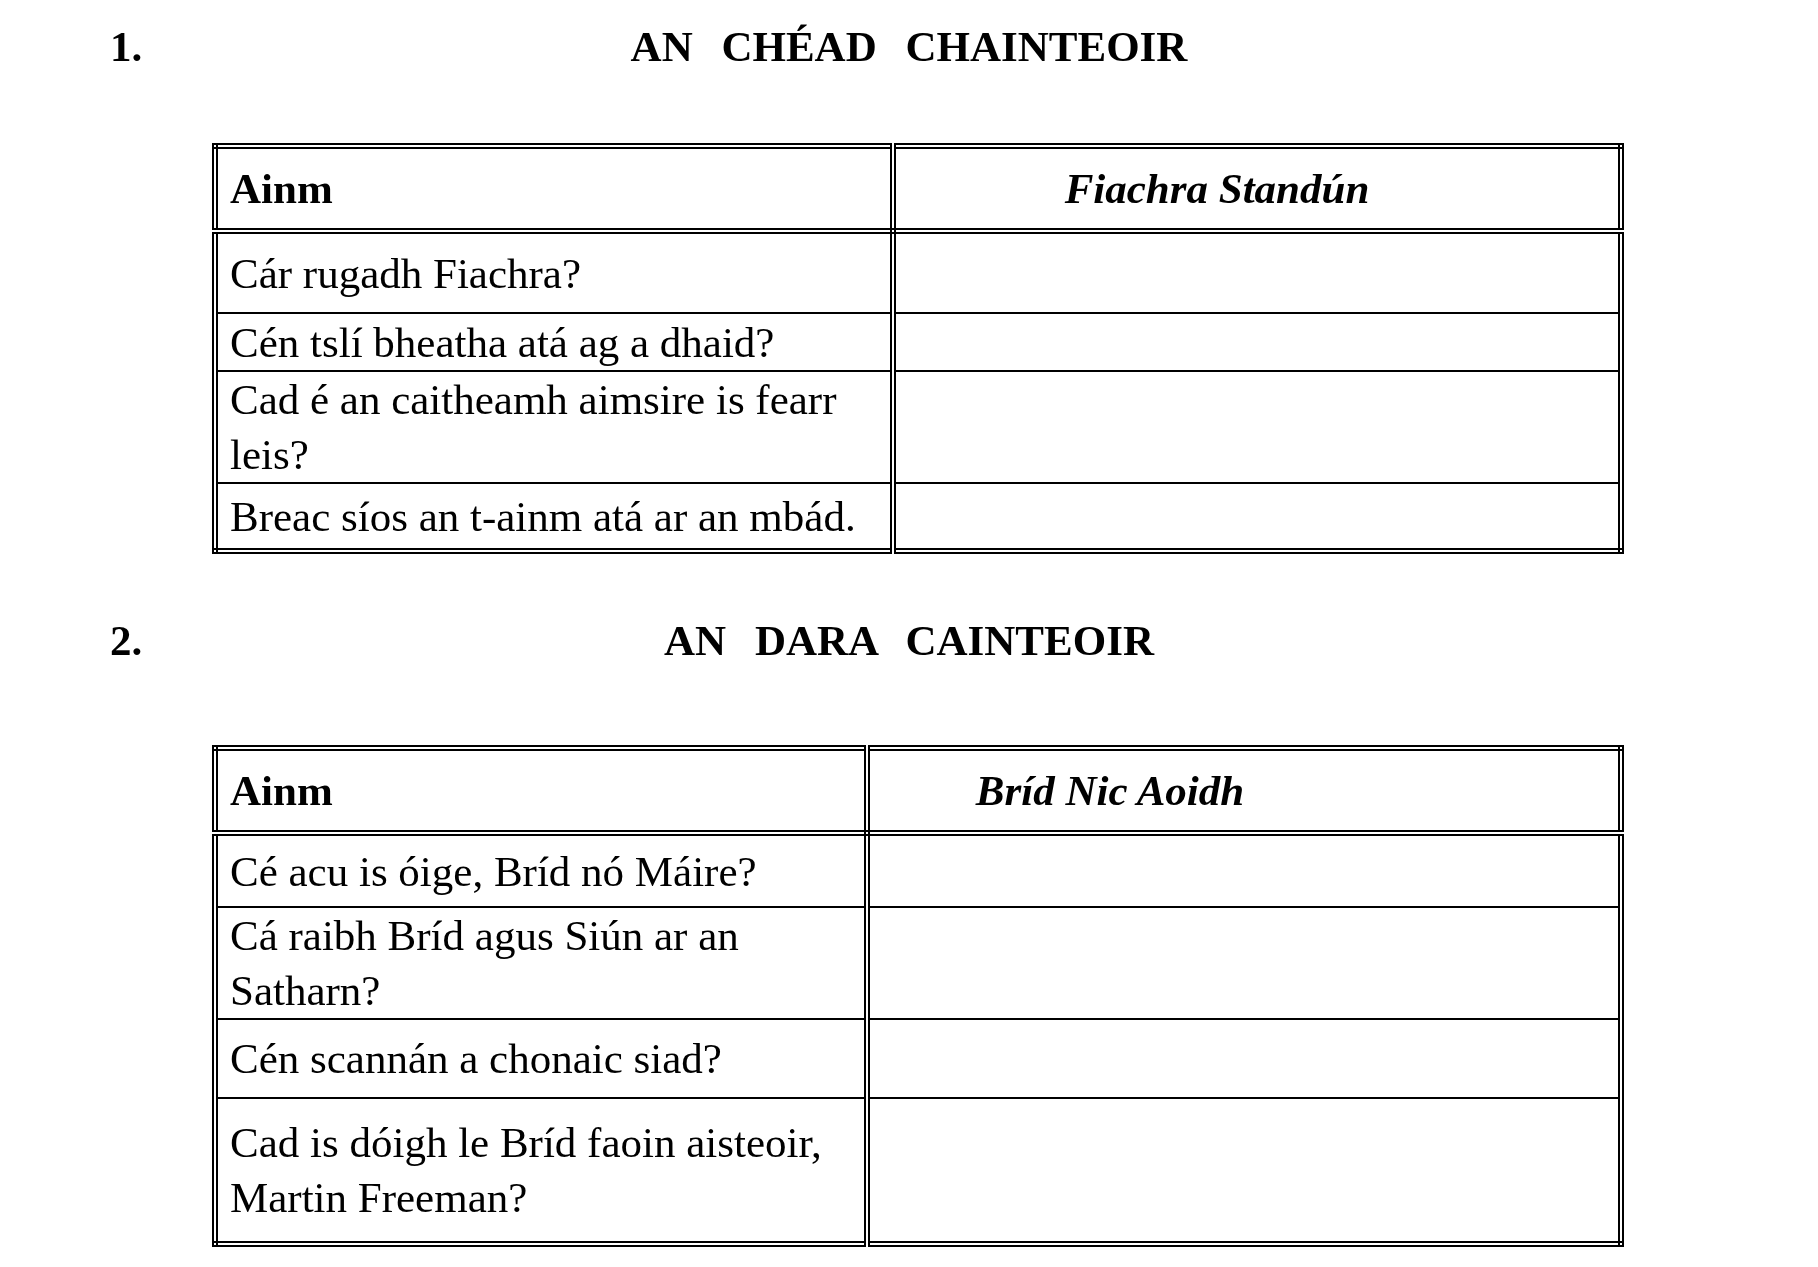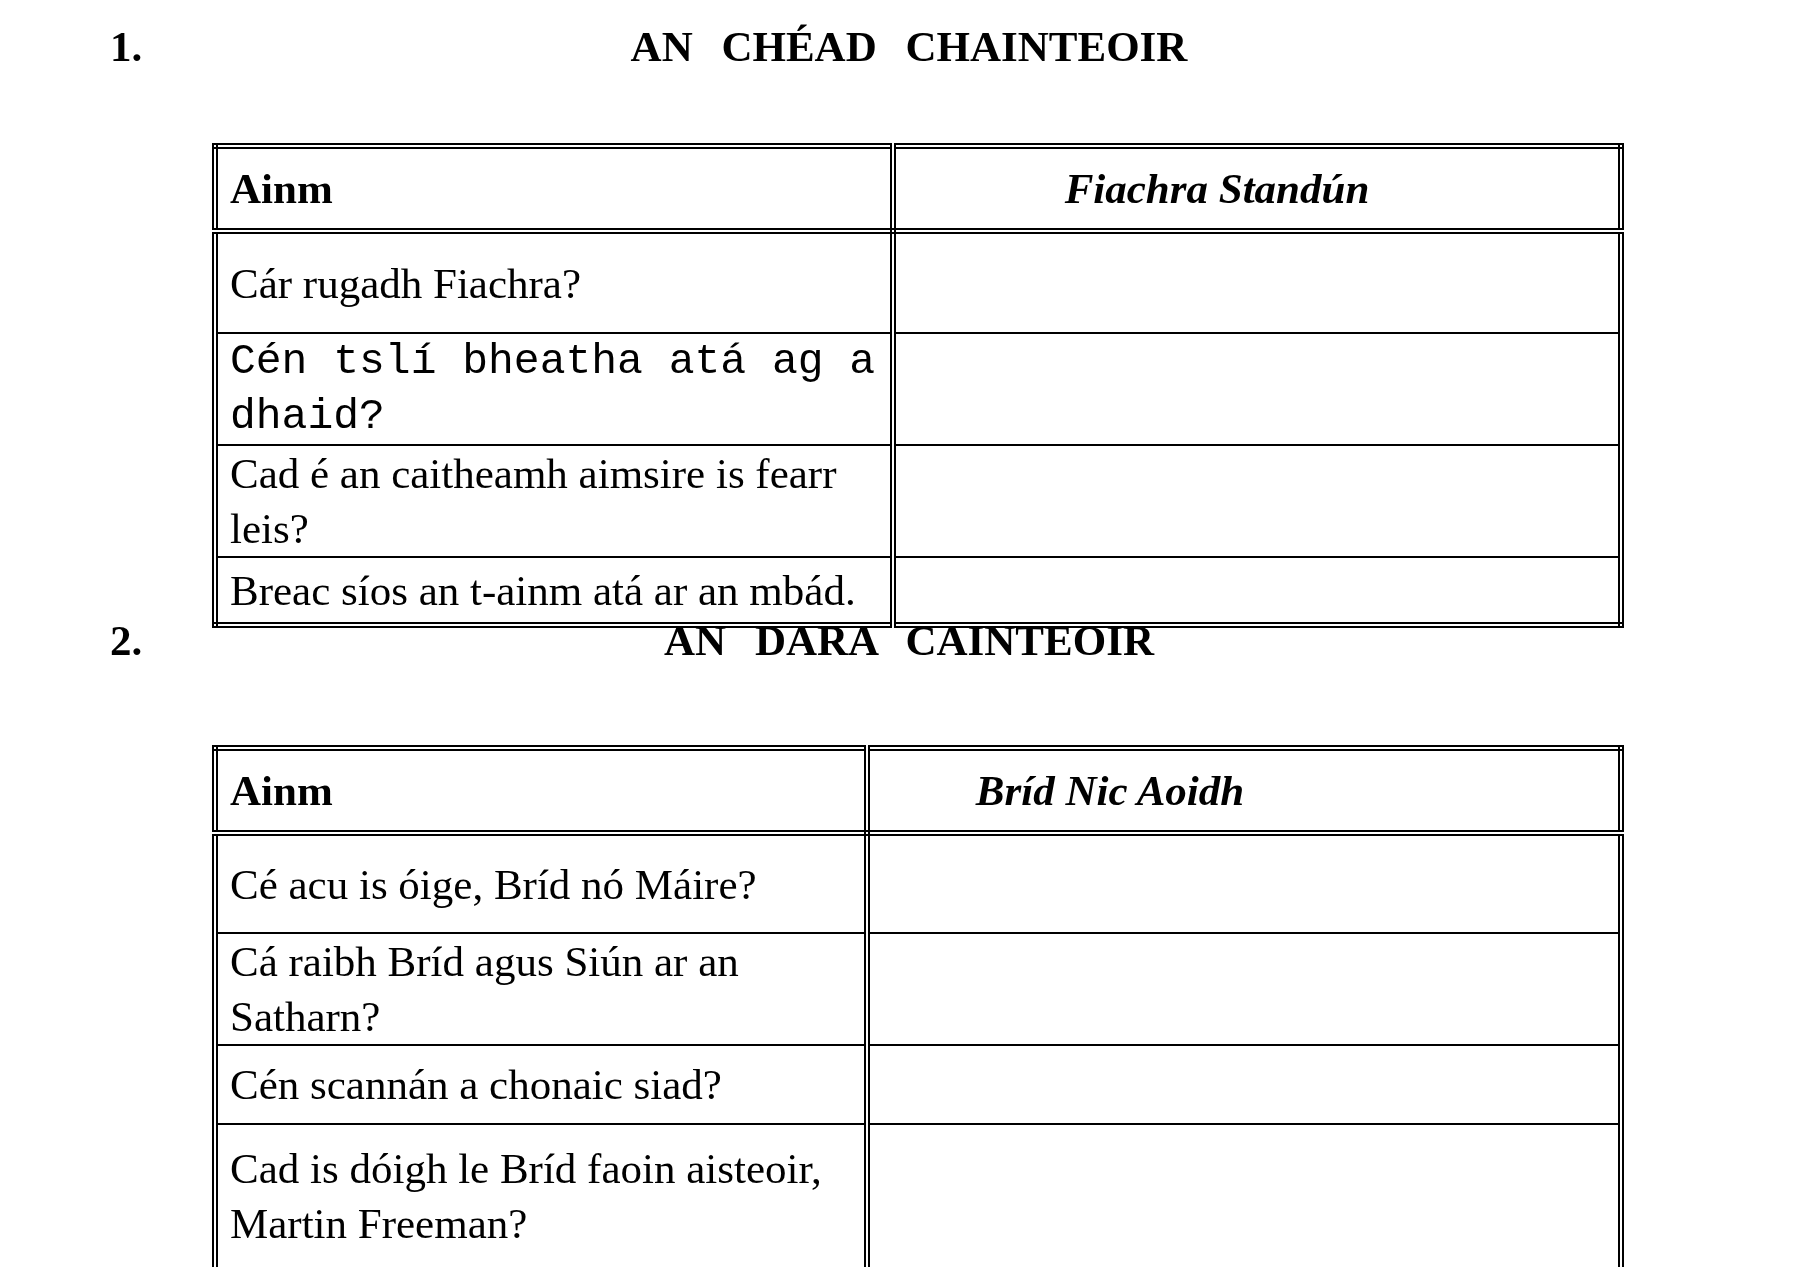--- a/index.html
+++ b/index.html
@@ -78,27 +78,27 @@
     font-style: italic;
     text-align: center;
   }
   .t1 .name-cell { padding-right: 92px; }
   .t2 .name-cell { padding-right: 280px; }
 
   .t1 col.col-q { width: 678px; }
   .t2 col.col-q { width: 652px; }
 
   .t1 tr:nth-child(1) { height: 85px; }
-  .t1 tr:nth-child(2) { height: 102px; font-family: Liberation Serif, serif; }
-  .t1 tr:nth-child(3) { height: 92px; font-family: Liberation Mono, monospace; }
+  .t1 tr:nth-child(2) { height: 82px; font-family: Liberation Serif, serif; }
+  .t1 tr:nth-child(3) { height: 58px; }
   .t1 tr:nth-child(4) { height: 80px; }
   .t1 tr:nth-child(5) { height: 68px; }
 
   .t2 tr:nth-child(1) { height: 85px; }
-  .t2 tr:nth-child(2) { height: 100px; }
+  .t2 tr:nth-child(2) { height: 74px; }
   .t2 tr:nth-child(3) { height: 81px; }
   .t2 tr:nth-child(4) { height: 79px; }
   .t2 tr:nth-child(5) { height: 146px; }
 </style>
 </head>
 <body>
 
 <div class="page">
 
   <div class="section-heading heading-1">

